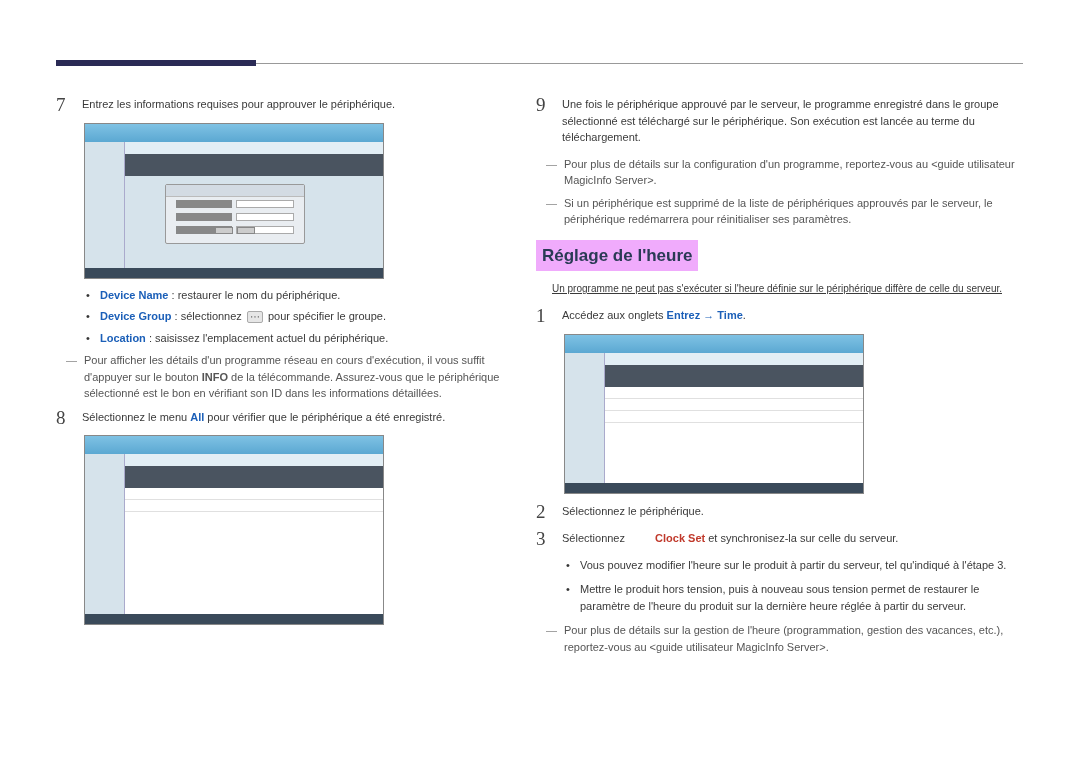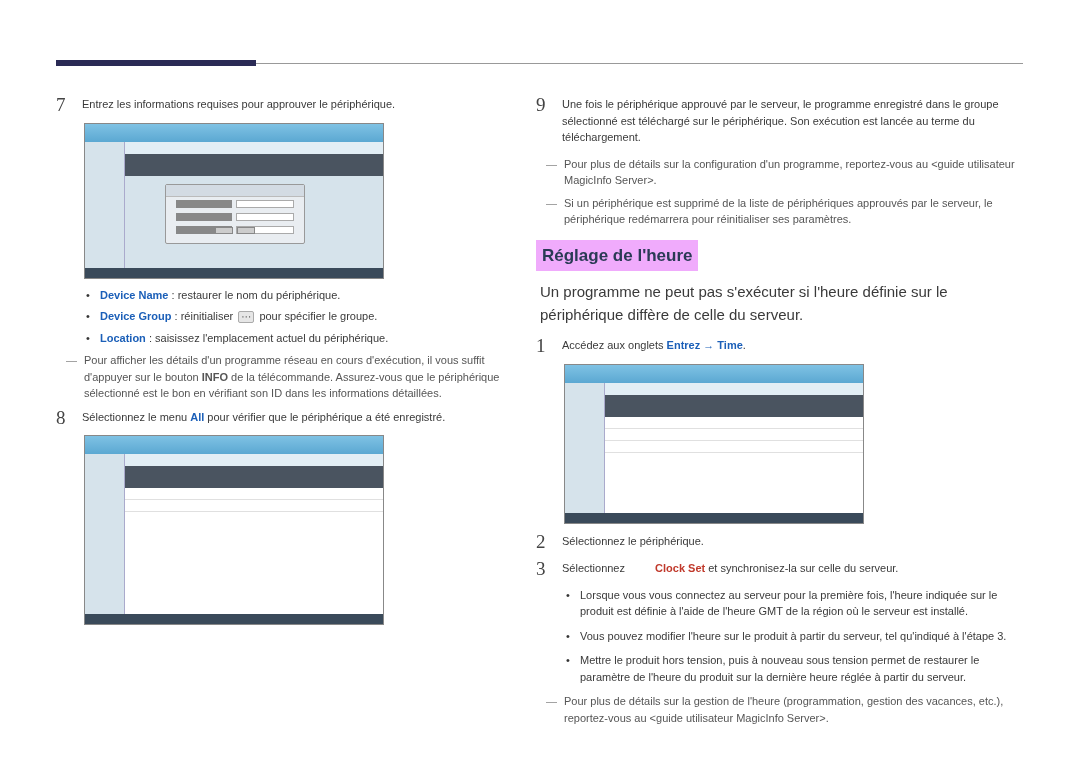--- a/index.html
+++ b/index.html
@@ -135,22 +135,23 @@
   .highlight-heading {
     display: inline-block;
     background: #f0abfc;
     font-size: 17px;
     font-weight: bold;
     color: #2a3a55;
     padding: 3px 6px;
     margin: 6px 0 6px 0;
   }
   .standalone-p {
-    font-size: 15px;
-    margin: 4px 0 10px 4px;
+    font-size: 10px;
+    margin: 4px 0 10px 16px;
+    text-decoration: underline;
   }
   .sub-bullets { margin: 6px 0 6px 30px; }
   .sub-bullets li {
     list-style: none; position: relative; padding-left: 14px; margin-bottom: 8px;
   }
   .sub-bullets li::before { content:"•"; position:absolute; left:0; top:0; color:#333;}
   .col-right .screenshot { margin-left: 28px; }
 </style>
 </head>
 <body>
@@ -188,21 +189,21 @@
         <div class="dbtn"><i></i><i></i></div>
       </div>
       <div class="footbar-s"></div>
     </div>
 
     <ul class="bullets">
       <li>
         <span class="blue-bold">Device Name</span><span> : restaurer le nom du périphérique.</span>
       </li>
       <li>
-        <span class="blue-bold">Device Group</span><span> : réinitialiser </span><span class="inline-btn"></span><span> pour spécifier le groupe.</span>
+        <span class="blue-bold">Device Group</span><span> : sélectionnez </span><span class="inline-btn"></span><span> pour spécifier le groupe.</span>
       </li>
       <li>
         <span class="blue-bold">Location</span><span> : saisissez l'emplacement actuel du périphérique.</span>
       </li>
     </ul>
 
     <div class="dash-note">
       <span>Pour afficher les détails d'un programme réseau en cours d'exécution, il vous suffit d'appuyer sur le bouton <span class="bold">INFO</span> de la télécommande. Assurez-vous que le périphérique sélectionné est le bon en vérifiant son ID dans les informations détaillées.</span>
     </div>
 
@@ -269,21 +270,20 @@
     </div>
 
     <div class="step">
       <div class="step-num">3</div>
       <div class="step-body">
         <p><span>Sélectionnez </span><span class="red-bold">Clock Set</span><span> et synchronisez-la sur celle du serveur.</span></p>
       </div>
     </div>
 
     <ul class="sub-bullets">
-      <li>Lorsque vous vous connectez au serveur pour la première fois, l'heure indiquée sur le produit est définie à l'aide de l'heure GMT de la région où le serveur est installé.</li>
       <li>Vous pouvez modifier l'heure sur le produit à partir du serveur, tel qu'indiqué à l'étape 3.</li>
       <li>Mettre le produit hors tension, puis à nouveau sous tension permet de restaurer le paramètre de l'heure du produit sur la dernière heure réglée à partir du serveur.</li>
     </ul>
 
     <div class="dash-note">Pour plus de détails sur la gestion de l'heure (programmation, gestion des vacances, etc.), reportez-vous au &lt;guide utilisateur MagicInfo Server&gt;.</div>
 
   </div>
 </div>
 
 </body></html>

